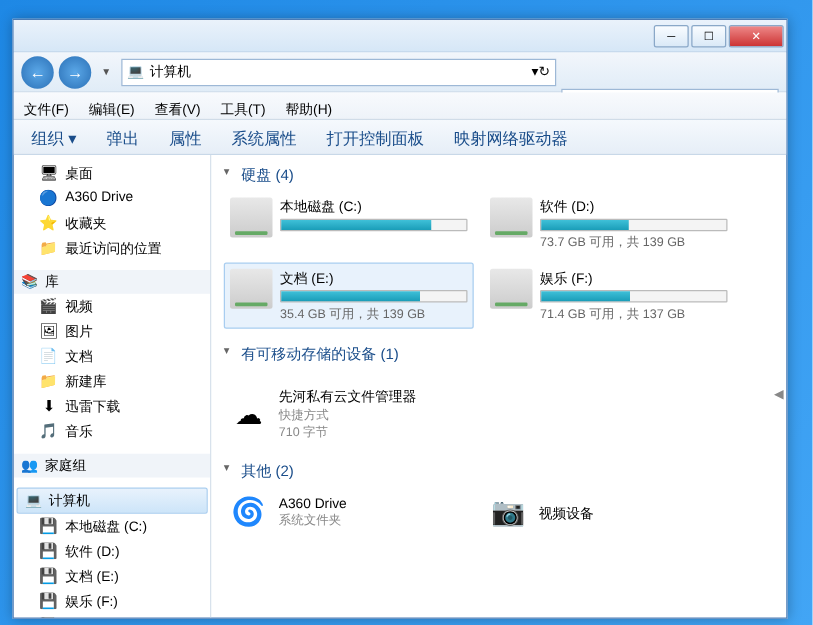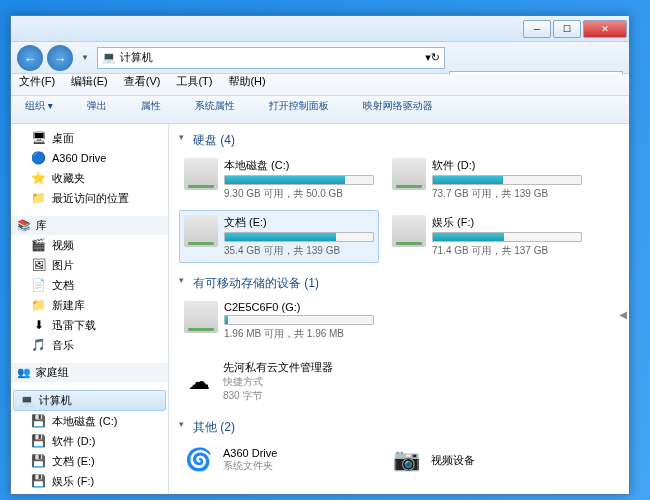--- a/index.html
+++ b/index.html
@@ -7,23 +7,23 @@
 .window { background: #fff; border: 1px solid #4a7bb5; box-shadow: 0 0 10px rgba(0,0,0,0.3); width: 620px; height: 480px; display: flex; flex-direction: column; }
 .titlebar { height: 26px; background: linear-gradient(#eaf2fb, #d6e7f7); display: flex; align-items: center; justify-content: flex-end; border-bottom: 1px solid #b8d0e8; }
 .winbtn { width: 28px; height: 18px; margin-right: 2px; border: 1px solid #8aa8c8; background: linear-gradient(#f9fcff,#dae9f7); border-radius: 2px; display: flex; align-items: center; justify-content: center; font-size: 9px; cursor: pointer; }
 .winbtn.close { background: linear-gradient(#e88,#c33); color: #fff; width: 44px; }
 .addrbar { height: 32px; background: linear-gradient(#f2f6fb,#e0ecf7); display: flex; align-items: center; padding: 3px 6px; gap: 4px; border-bottom: 1px solid #c8d8e8; }
 .navbtn { width: 26px; height: 26px; border-radius: 50%; background: radial-gradient(#5ba8e8,#2a6fb5); display: flex; align-items: center; justify-content: center; color: #fff; font-size: 13px; cursor: pointer; }
 .navbtn.small { width: 16px; height: 26px; border-radius: 3px; background: transparent; color: #555; font-size: 8px; }
 .addrbox { flex: 1; height: 22px; border: 1px solid #9db8d6; background: #fff; display: flex; align-items: center; padding: 0 4px; font-size: 11px; }
 .addrbox .seg { padding: 0 4px; }
 .searchbox { width: 174px; height: 22px; border: 1px solid #9db8d6; background: #fff; display: flex; align-items: center; padding: 0 4px; font-size: 11px; color: #888; font-style: italic; margin-top: 48px; }
-.menubar { height: 22px; background: linear-gradient(#f8fafd,#eef3f9); border-bottom: 1px solid #d0dce8; display: flex; align-items: flex-start; font-size: 11px; }
+.menubar { height: 22px; background: linear-gradient(#f8fafd,#eef3f9); border-bottom: 1px solid #d0dce8; display: flex; align-items: flex-end; font-size: 11px; }
 .menubar span { padding: 0 8px; cursor: pointer; }
-.toolbar { height: 28px; background: linear-gradient(#f5f9fd,#e6eef7); border-bottom: 1px solid #c8d8e8; display: flex; align-items: flex-start; font-size: 10px; padding: 0 6px; gap: 18px; }
+.toolbar { height: 28px; background: linear-gradient(#f5f9fd,#e6eef7); border-bottom: 1px solid #c8d8e8; display: flex; align-items: flex-end; font-size: 13px; padding: 0 6px; gap: 8px; }
 .toolbar .tbtn { padding: 3px 8px; cursor: pointer; color: #1a4d8a; }
 .body { flex: 1; display: flex; overflow: hidden; }
 .sidebar { width: 158px; border-right: 1px solid #d8e2ec; overflow-y: auto; font-size: 11px; padding: 4px 0; }
 .sbitem { display: flex; align-items: center; padding: 2px 6px 2px 20px; gap: 5px; cursor: pointer; white-space: nowrap; }
 .sbitem .ic { width: 16px; height: 16px; display: inline-flex; align-items: center; justify-content: center; font-size: 12px; }
 .sbgroup { margin-bottom: 8px; }
 .sbhdr { display: flex; align-items: center; padding: 2px 6px; gap: 5px; cursor: pointer; background: #f0f4f9; }
 .sbhdr.sel { background: linear-gradient(#e8f2fc,#cde5f9); border: 1px solid #a8cdf0; border-radius: 2px; margin: 0 2px; }
 .content { flex: 1; overflow-y: auto; padding: 6px 10px; font-size: 11px; position: relative; }
 .grp { margin-bottom: 10px; }
@@ -182,21 +182,20 @@
       <div class="grp">
         <div class="grphdr">硬盘 (4)</div>
         <div class="drives" id="g-hdd">
             <div class="drive">
               <div class="drvic"></div>
               <div class="drvinfo">
                 <div class="drvname">本地磁盘 (C:)</div>
                 <div class="bar">
                   <div class="barfill" style="width:81%"></div>
                 </div>
-                <div class="drvtxt">9.30 GB 可用，共 50.0 GB</div>
               </div>
             </div>
             <div class="drive">
               <div class="drvic"></div>
               <div class="drvinfo">
                 <div class="drvname">软件 (D:)</div>
                 <div class="bar">
                   <div class="barfill" style="width:47%"></div>
                 </div>
                 <div class="drvtxt">73.7 GB 可用，共 139 GB</div>
@@ -219,41 +218,29 @@
                 <div class="bar">
                   <div class="barfill" style="width:48%"></div>
                 </div>
                 <div class="drvtxt">71.4 GB 可用，共 137 GB</div>
               </div>
             </div>
           </div>
       </div>
       <div class="grp">
         <div class="grphdr">有可移动存储的设备 (1)</div>
-        <div class="drives" id="g-rem">
-            <div class="drive">
-              <div class="drvic"></div>
-              <div class="drvinfo">
-                <div class="drvname">C2E5C6F0 (G:)</div>
-                <div class="bar">
-                  <div class="barfill" style="width:2%"></div>
-                </div>
-                <div class="drvtxt">1.96 MB 可用，共 1.96 MB</div>
-              </div>
-            </div>
-          </div>
       </div>
       <div class="grp">
         <div id="g-net">
             <div class="netitem">
               <div class="bigic">☁</div>
               <div>
                 <div>先河私有云文件管理器</div>
                 <div class="sub">快捷方式</div>
-                <div class="sub">830 字节</div>
+                <div class="sub">710 字节</div>
               </div>
             </div>
           </div>
       </div>
       <div class="grp">
         <div class="grphdr">其他 (2)</div>
         <div class="drives" id="g-oth">
             <div class="othitem">
               <div class="bigic">🌀</div>
               <div>

